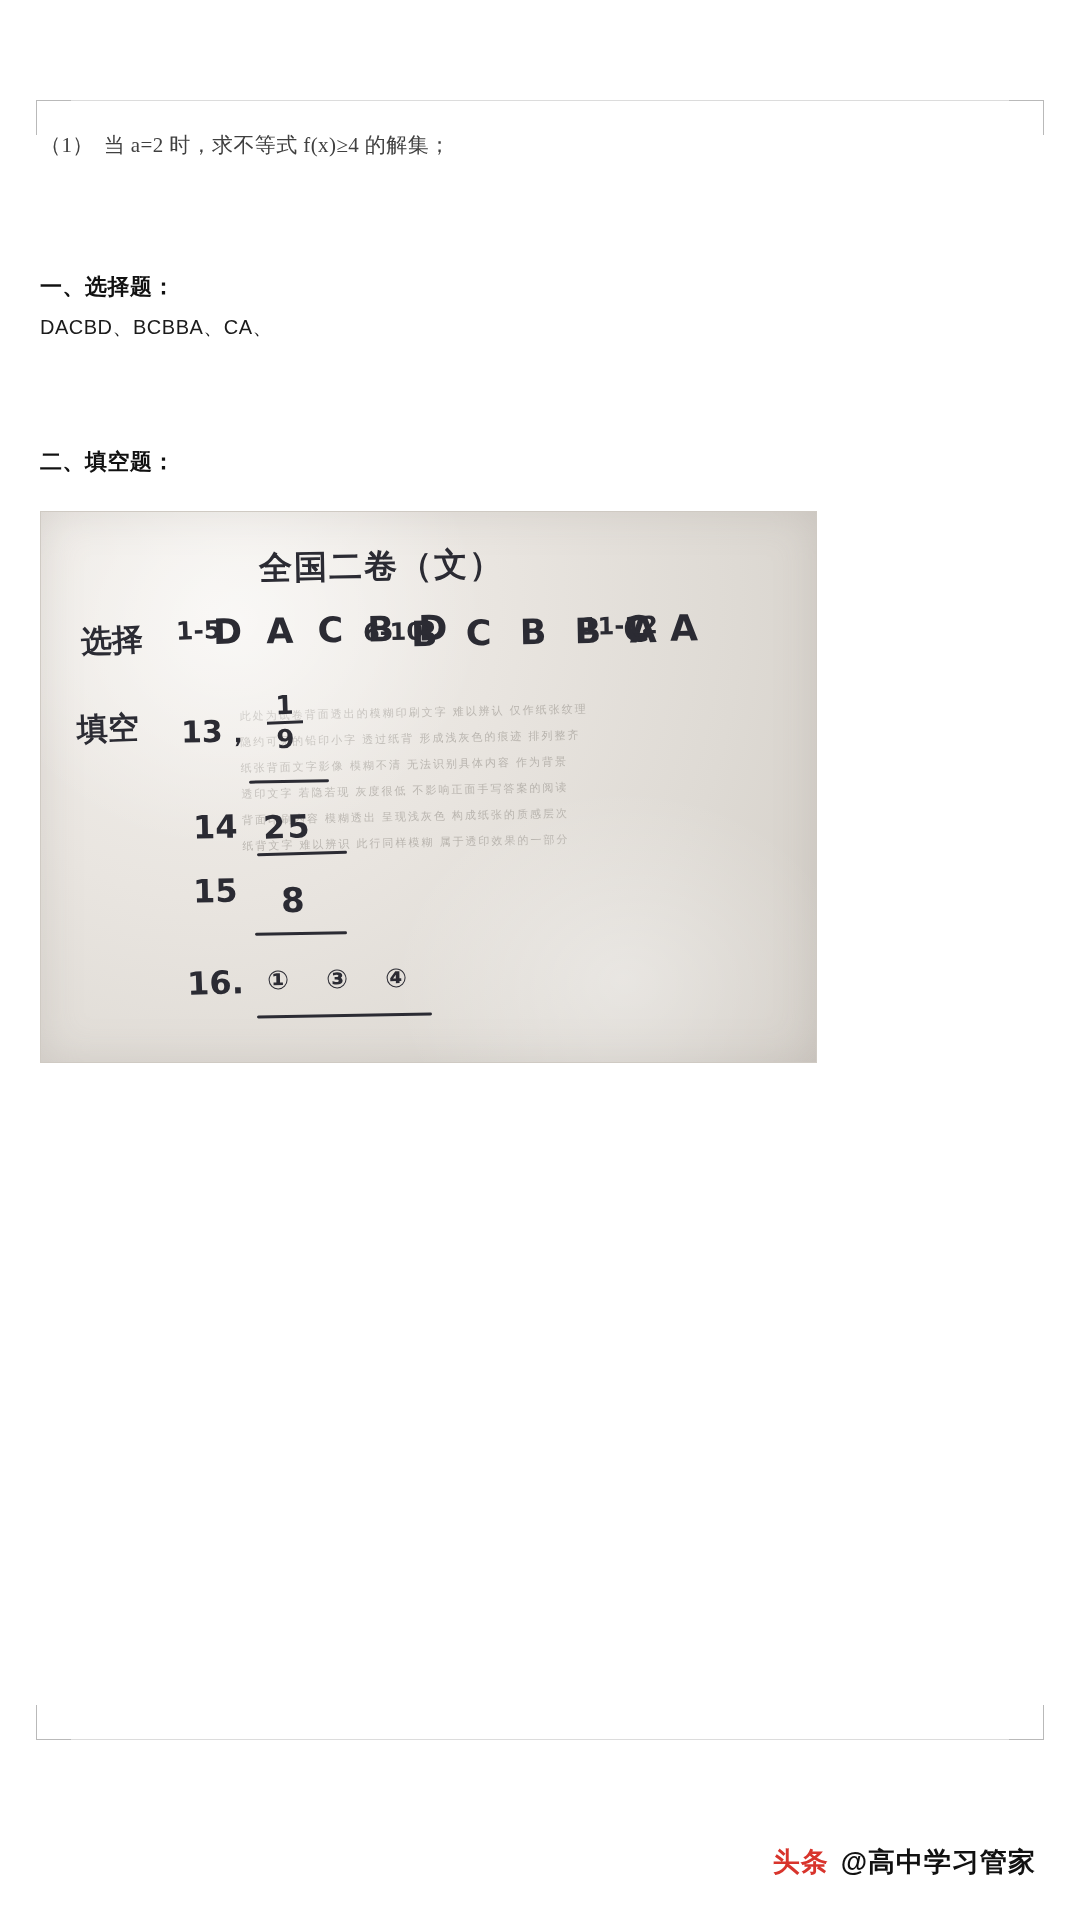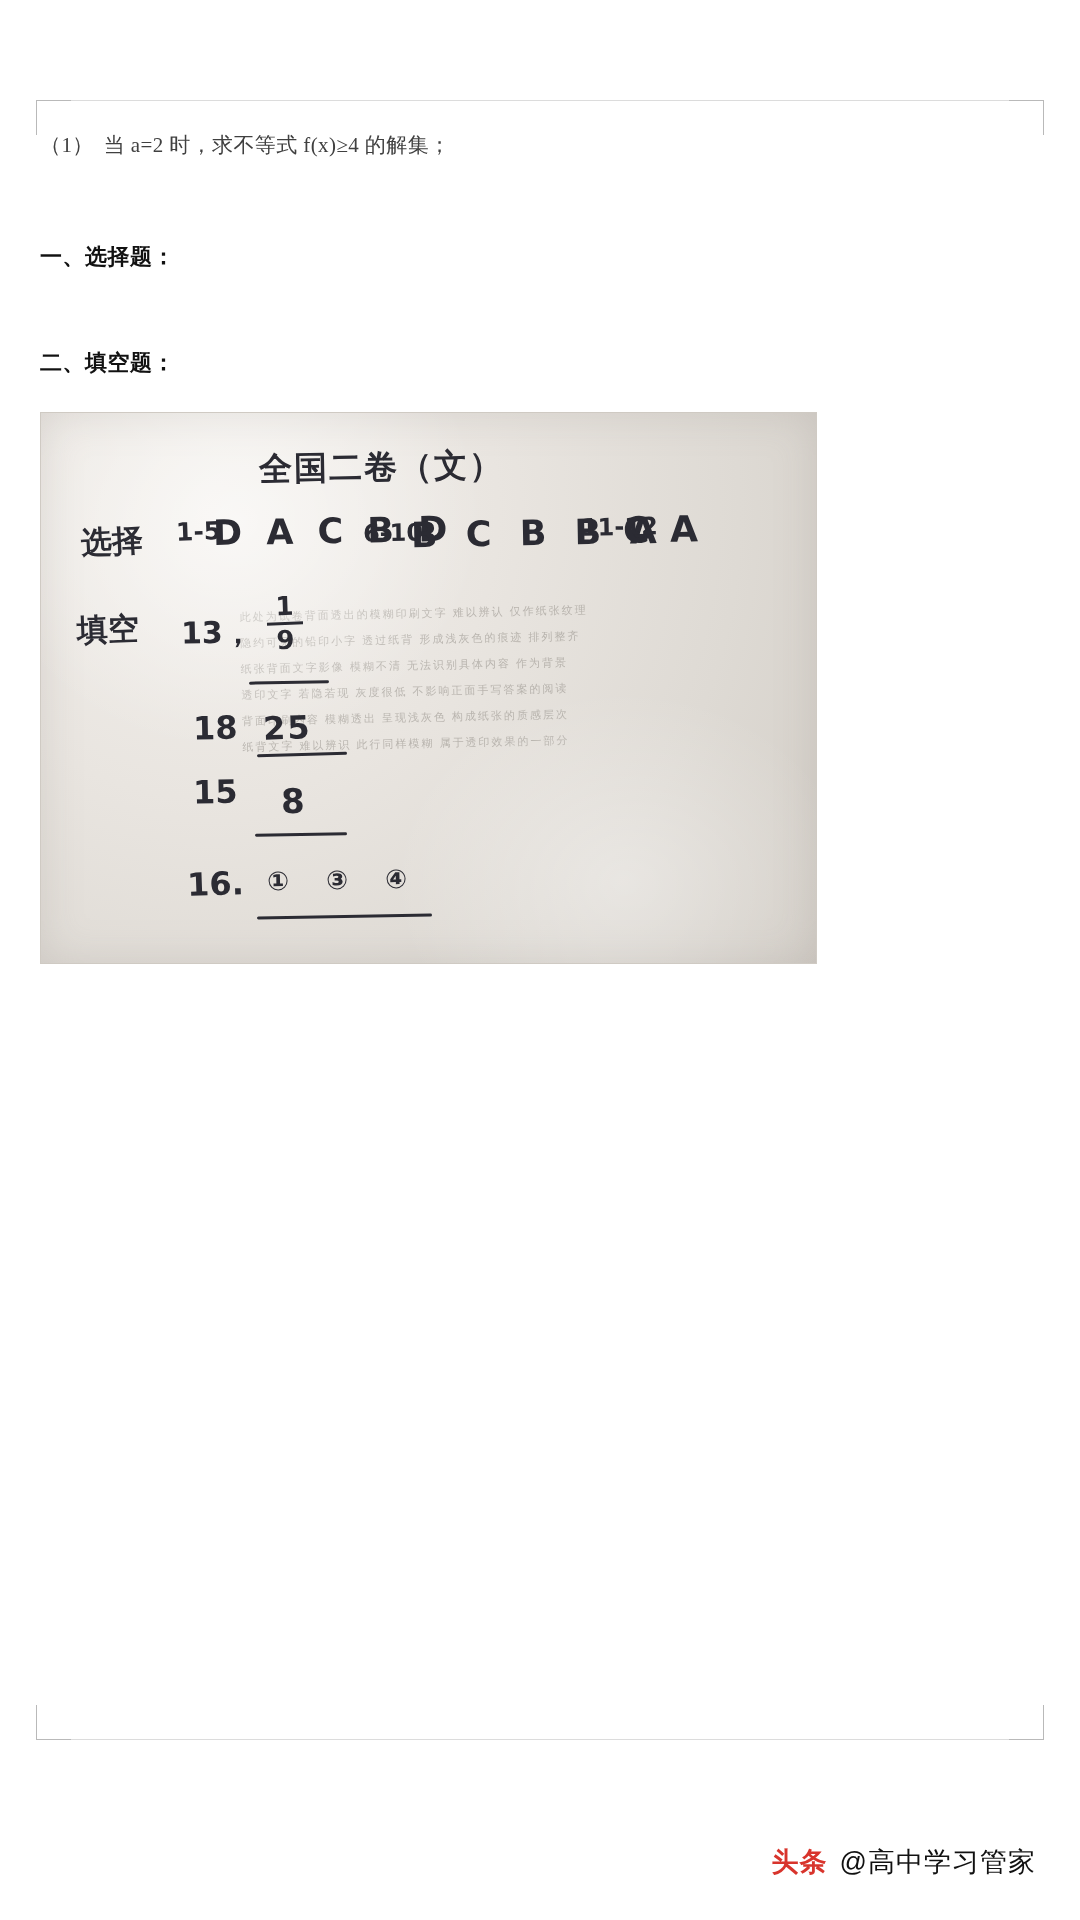--- a/index.html
+++ b/index.html
@@ -69,21 +69,21 @@
     font-size: 23px;
     color: #1b1b1b;
     margin-top: 148px;
     letter-spacing: 0.6px;
   }
 
   .section-head {
     font-size: 22px;
     font-weight: bold;
     color: #111;
-    margin-top: 76px;
+    margin-top: 106px;
     letter-spacing: 0.5px;
   }
   .section-head.second { }
 
   .choice-answers {
     font-size: 20px;
     color: #1b1b1b;
     margin-top: 12px;
     font-family: "Liberation Sans", sans-serif;
     letter-spacing: 0.5px;
@@ -203,21 +203,21 @@
   }
   .footer .logo {
     font-size: 27px;
     font-weight: bold;
     color: #d8342c;
     font-family: "Liberation Sans", sans-serif;
     letter-spacing: 1px;
   }
   .footer .handle {
     font-size: 27px;
-    font-weight: normal;
+    font-weight: bold;
     color: #111;
     font-family: "Liberation Sans", sans-serif;
     letter-spacing: 1px;
   }
 </style>
 </head>
 <body>
 
 <div class="page">
 
@@ -230,20 +230,21 @@
 
   <div class="content">
 
     <p class="question-line">
       <span class="qnum">（1）</span><span>当 a=2 时，求不等式 f(x)≥4 的解集；</span>
     </p>
 
 
 
     <div class="section-head">一、选择题：</div>
+    <div class="choice-answers">DACBD、BCBBA、CA、</div>
 
     <div class="section-head second">二、填空题：</div>
 
     <div class="photo">
       <div class="ghost-text">此处为试卷背面透出的模糊印刷文字 难以辨认 仅作纸张纹理
 隐约可见的铅印小字 透过纸背 形成浅灰色的痕迹 排列整齐
 纸张背面文字影像 模糊不清 无法识别具体内容 作为背景
 透印文字 若隐若现 灰度很低 不影响正面手写答案的阅读
 背面印刷内容 模糊透出 呈现浅灰色 构成纸张的质感层次
 纸背文字 难以辨识 此行同样模糊 属于透印效果的一部分</div>
@@ -263,21 +264,21 @@
       <div class="hw hw-fill-label">填空</div>
 
       <div class="hw hw-n13">13，</div>
       <div class="hw hw-frac">
         <span>1</span>
         <span class="bar"></span>
         <span>9</span>
       </div>
       <div class="hw-underline ul-13"></div>
 
-      <div class="hw hw-n14">18</div>
+      <div class="hw hw-n14">14</div>
       <div class="hw hw-a14">25</div>
       <div class="hw-underline ul-14"></div>
 
       <div class="hw hw-n15">15</div>
       <div class="hw hw-a15">8</div>
       <div class="hw-underline ul-15"></div>
 
       <div class="hw hw-n16">16.</div>
       <div class="hw hw-a16">① ③ ④</div>
       <div class="hw-underline ul-16"></div>

